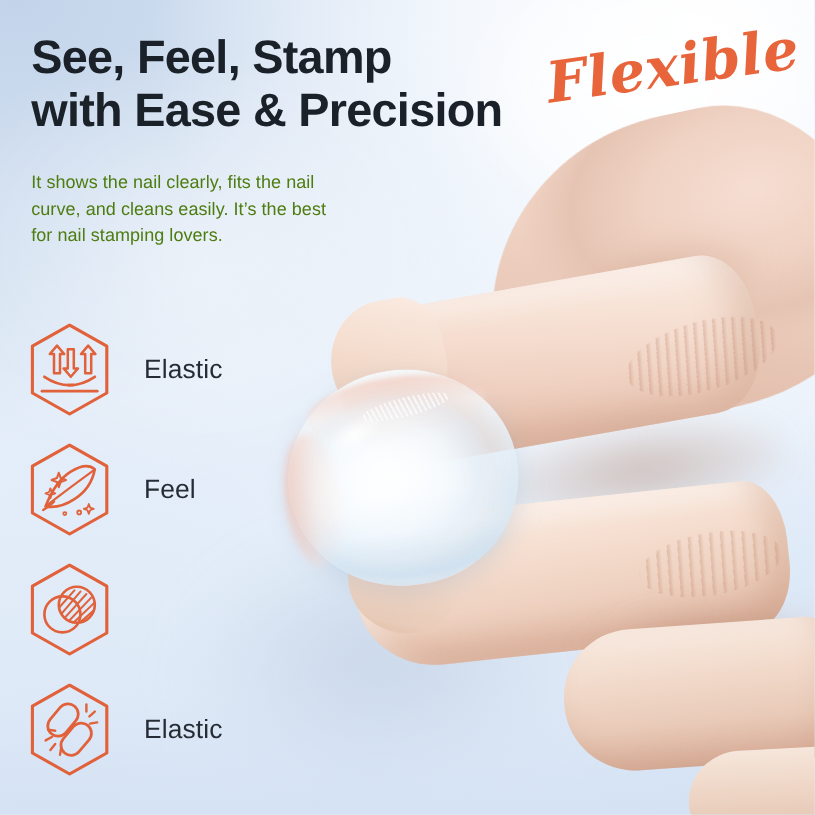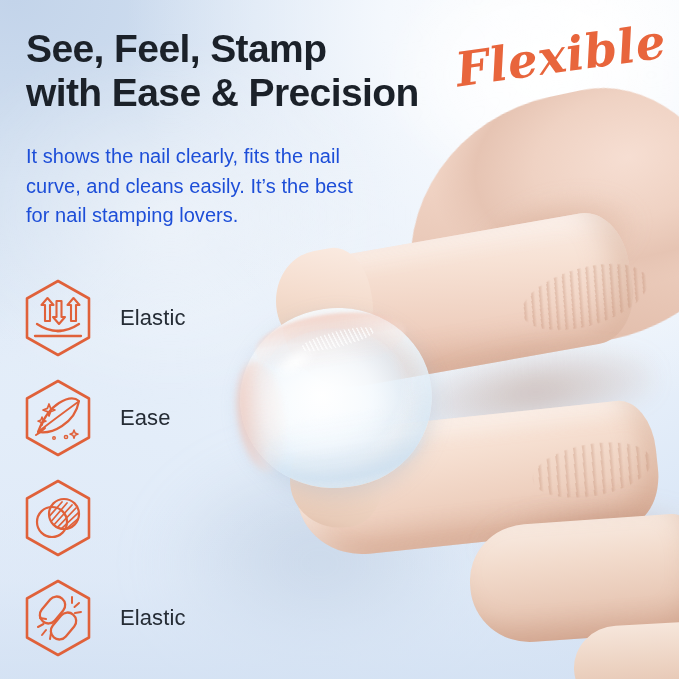--- a/index.html
+++ b/index.html
@@ -332,33 +332,33 @@
     font-weight: 700;
     letter-spacing: 0.5px;
     transform: rotate(-8deg);
     text-shadow: 0 1px 1px rgba(255,255,255,0.35);
   }
   .subhead {
     position: absolute;
     left: 26px;
     top: 142px;
     width: 400px;
-    color: #1d4ed8;
-    font-size: 20px;
+    color: #4d7c0f;
+    font-size: 15px;
     font-weight: 400;
     line-height: 1.48;
     letter-spacing: 0.05px;
     white-space: pre-line;
   }
 
   
   .features {
     position: absolute;
     left: 16px;
-    top: 268px;
+    top: 258px;
     width: 300px;
   }
   .feature-row {
     display: flex;
     align-items: center;
     height: 100px;
   }
   .feature-badge {
     width: 84px;
     height: 84px;
@@ -443,21 +443,21 @@
         <polygon points="42,5 73,22.5 73,61.5 42,79 11,61.5 11,22.5" fill="none" stroke="#e0613a" stroke-width="2.6" stroke-linejoin="round"></polygon>
         <path d="M63 25 Q56 19 43 27 Q30 35 22 56 Q34 58 46 50 Q60 41 63 25 Z" fill="none" stroke="#e0613a" stroke-width="2.2" stroke-linejoin="round"></path>
         <path d="M22 56 Q36 45 62 26" fill="none" stroke="#e0613a" stroke-width="1.8" stroke-linecap="round"></path>
         <path d="M20 59 Q25 56 29 52" fill="none" stroke="#e0613a" stroke-width="2" stroke-linecap="round"></path>
         <path d="M33 28 l1.6 4.4 4.4 1.6 -4.4 1.6 -1.6 4.4 -1.6 -4.4 -4.4 -1.6 4.4 -1.6 Z" fill="none" stroke="#e0613a" stroke-width="1.7" stroke-linejoin="round"></path>
         <path d="M26 41 l1.1 3 3 1.1 -3 1.1 -1.1 3 -1.1 -3 -3 -1.1 3 -1.1 Z" fill="none" stroke="#e0613a" stroke-width="1.5" stroke-linejoin="round"></path>
         <path d="M58 54 l1.1 3 3 1.1 -3 1.1 -1.1 3 -1.1 -3 -3 -1.1 3 -1.1 Z" fill="none" stroke="#e0613a" stroke-width="1.5" stroke-linejoin="round"></path>
         <circle cx="50" cy="61" r="1.6" fill="none" stroke="#e0613a" stroke-width="1.5"></circle>
         <circle cx="38" cy="62" r="1.3" fill="none" stroke="#e0613a" stroke-width="1.4"></circle>
       </svg>
-      <span class="feature-label">Ease</span>
+      <span class="feature-label">Feel</span>
     </div>
 
     <div class="feature-row">
       <svg class="feature-badge" viewBox="0 0 84 84">
         <polygon points="42,5 73,22.5 73,61.5 42,79 11,61.5 11,22.5" fill="none" stroke="#e0613a" stroke-width="2.6" stroke-linejoin="round"></polygon>
         <defs>
           <clipPath id="clipHatch">
             <circle cx="48" cy="38" r="15"></circle>
           </clipPath>
         </defs>

